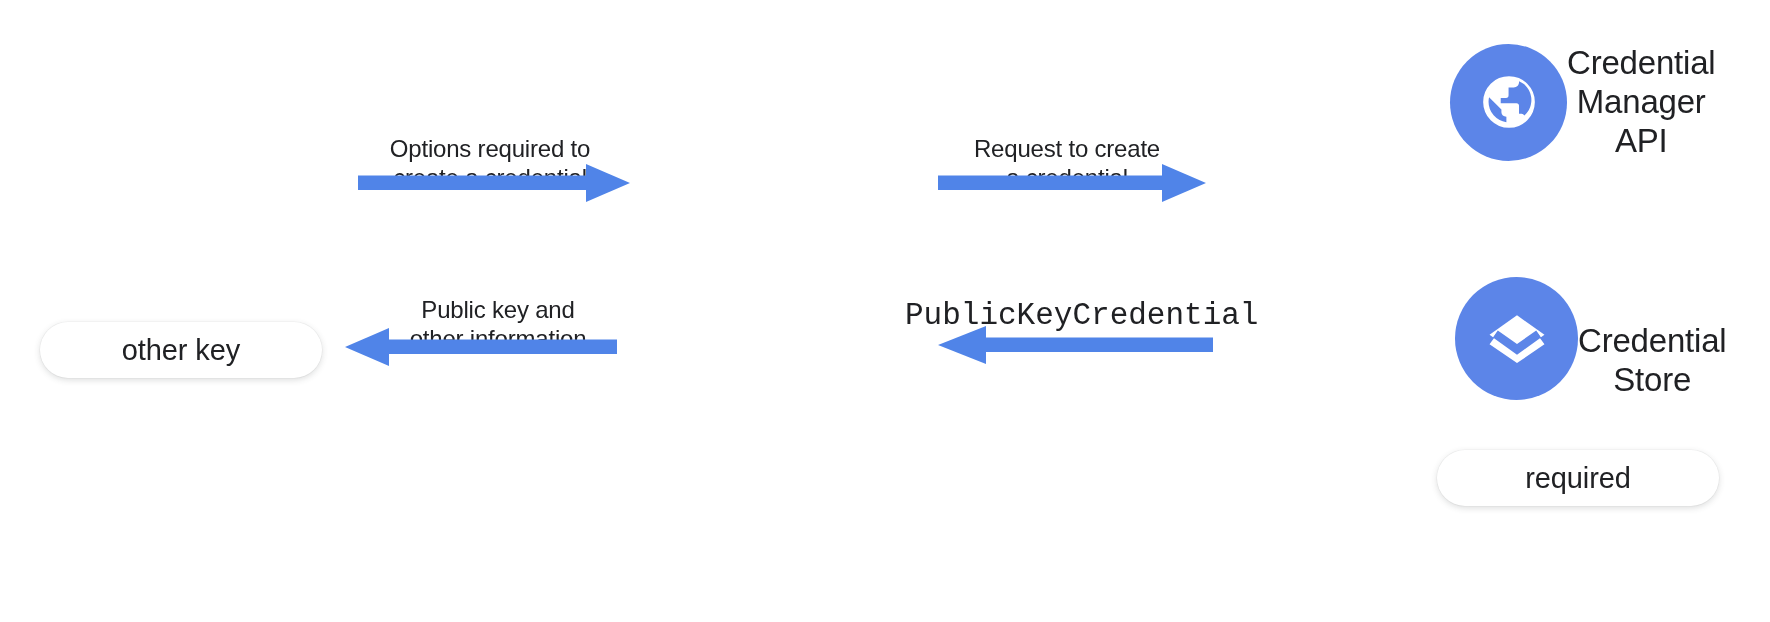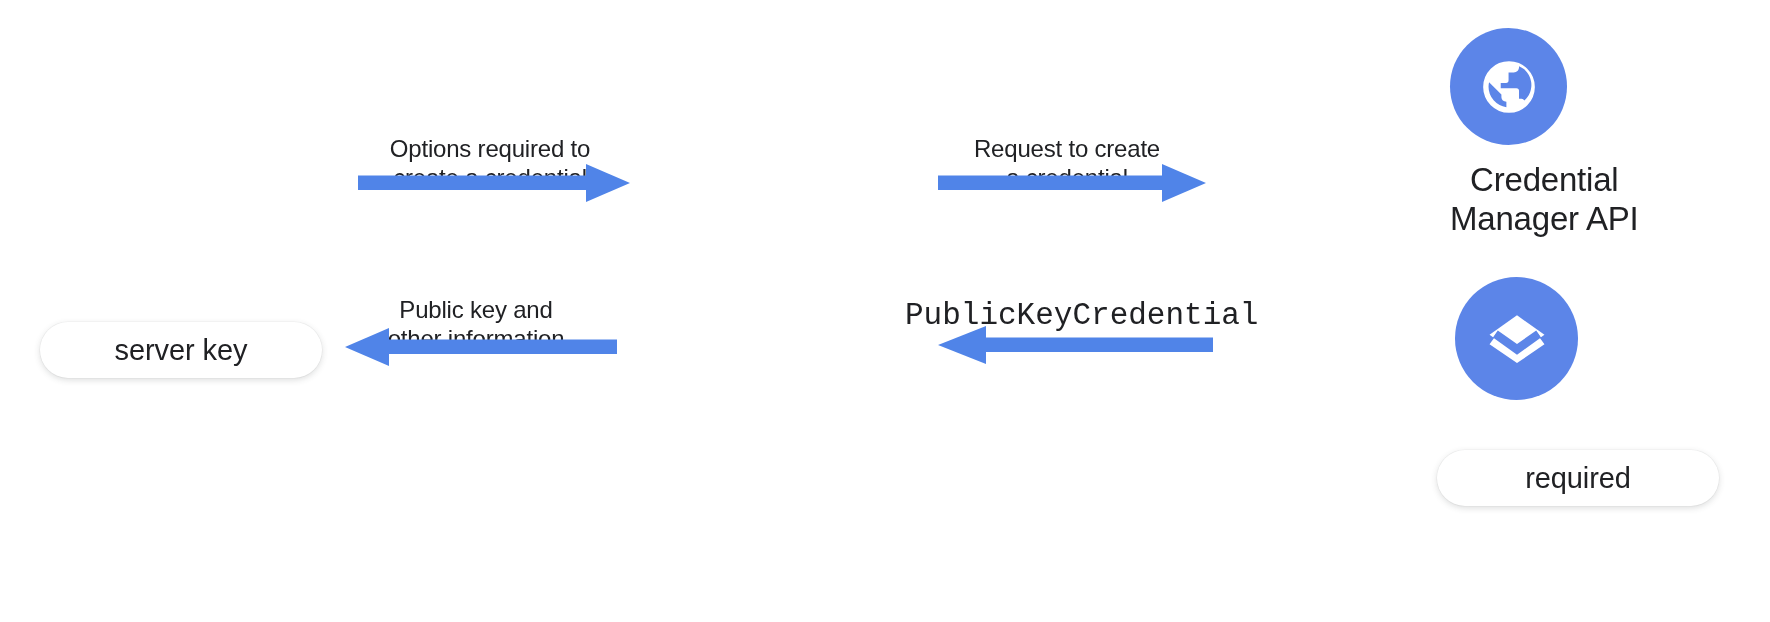--- a/index.html
+++ b/index.html
@@ -18,22 +18,22 @@
     width: 1770px;
     height: 622px;
     background: #ffffff;
     overflow: hidden;
   }
 
   
   .node {
     position: absolute;
     display: flex;
-    flex-direction: column;
-    align-items: flex-start;
+    flex-direction: row;
+    align-items: flex-end;
   }
 
   .node-circle {
     border-radius: 50%;
     background: #5c85e8;
     display: flex;
     align-items: center;
     justify-content: center;
     flex: none;
   }
@@ -86,33 +86,33 @@
   .t-pill   { font-size: 29px; }
   .t-arrow  { font-size: 24px; margin-top: 40px; }
   .t-mono   { font-size: 31px; }
 </style>
 </head>
 <body>
 
 <div id="diagram">
 
 
-  <div class="pill t-pill" style="left:40px; top:322px; width:282px; height:56px;">server key</div>
+  <div class="pill t-pill" style="left:40px; top:322px; width:282px; height:56px;">other key</div>
 
   <div class="arrow-label t-arrow" style="left:355px; top:94px; width:270px;">Options required to
 create a credential</div>
 
   <div class="arrow" style="left:358px; top:160px; width:272px; height:46px;">
     <svg width="272" height="46" viewBox="0 0 272 46" aria-hidden="true">
       <rect x="0" y="15.5" width="232" height="14.5" fill="#5084e8"></rect>
       <polygon points="228,4 272,23 228,42" fill="#5084e8"></polygon>
     </svg>
   </div>
 
-  <div class="arrow-label t-arrow" style="left:340px; top:255px; width:272px;">Public key and
+  <div class="arrow-label t-arrow" style="left:362px; top:255px; width:272px;">Public key and
 other information</div>
 
   <div class="arrow" style="left:345px; top:324px; width:272px; height:46px;">
     <svg width="272" height="46" viewBox="0 0 272 46" aria-hidden="true">
       <rect x="40" y="15.5" width="232" height="14.5" fill="#5084e8"></rect>
       <polygon points="44,4 0,23 44,42" fill="#5084e8"></polygon>
     </svg>
   </div>
 
 
@@ -147,17 +147,18 @@
 
   <div class="node" style="left:1455px; top:277px; width:250px;">
     <div class="node-circle" style="width:123px; height:123px;">
       <svg width="64" height="64" viewBox="0 0 24 24" aria-hidden="true">
         <polygon points="12,3.1 22.3,10.4 12,17.7 1.7,10.4" fill="#ffffff"></polygon>
         <polygon points="12,15.0 19.6,9.6 22.3,13.5 12,20.9 1.7,13.5 4.4,9.6" fill="#5c85e8"></polygon>
         <polygon points="12,16.3 19.9,10.7 22.3,14.0 12,21.0 1.7,14.0 4.1,10.7" fill="#ffffff"></polygon>
         <polygon points="12,13.9 19.2,8.8 21.0,11.4 12,17.9 3.0,11.4 4.8,8.8" fill="#5c85e8"></polygon>
       </svg>
     </div>
+    <div class="node-label t-node" style="margin-top:16px;">Credential Store</div>
   </div>
 
   <div class="pill t-pill" style="left:1437px; top:450px; width:282px; height:56px;">required</div>
 
 </div>
 
 </body></html>

